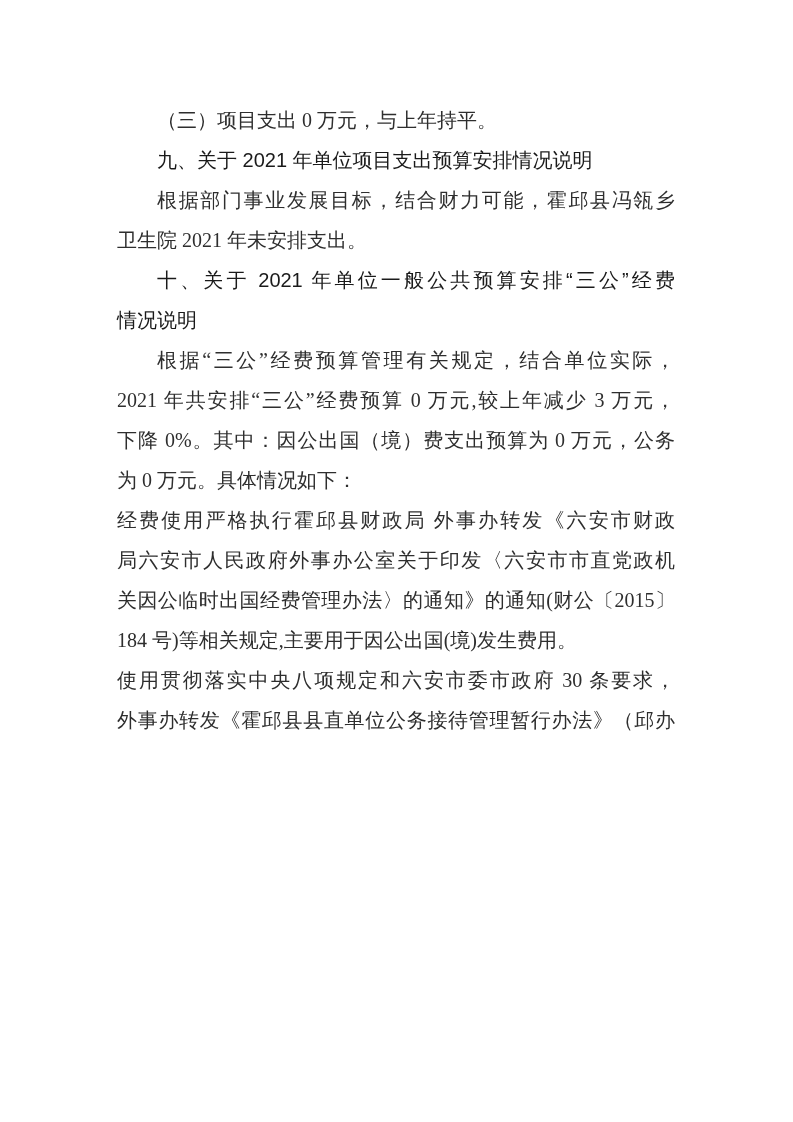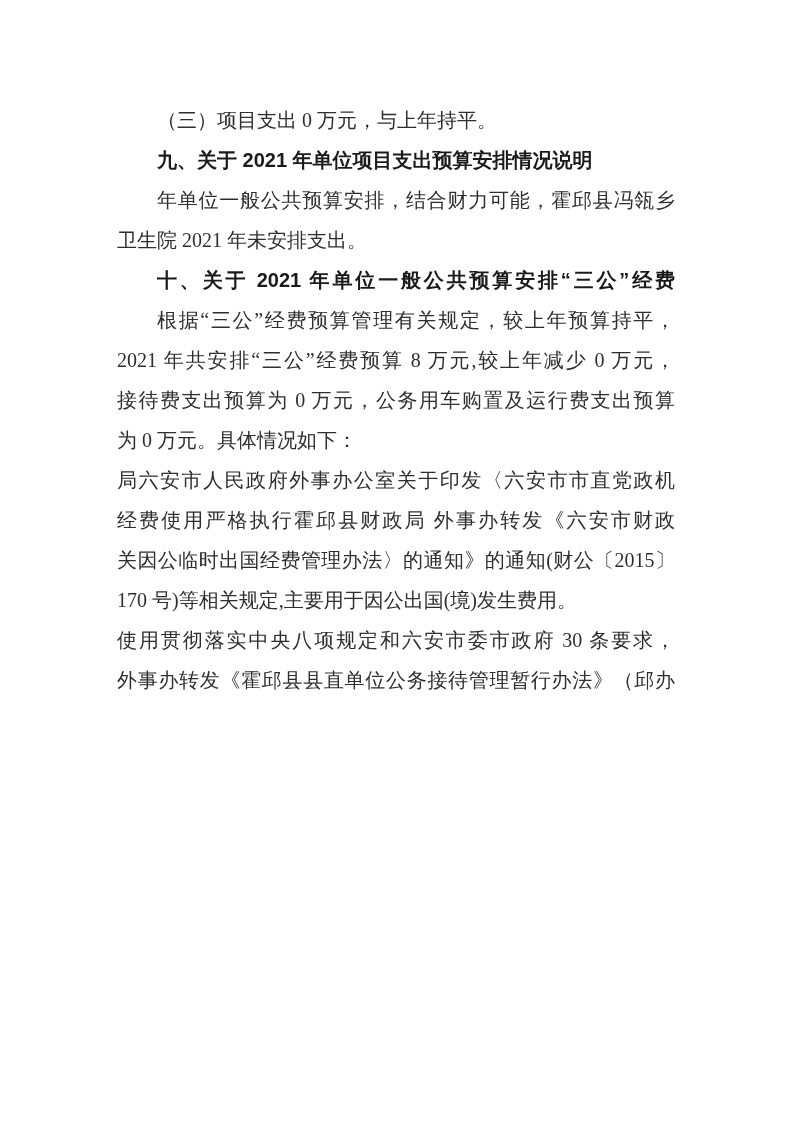--- a/index.html
+++ b/index.html
@@ -38,52 +38,53 @@
     white-space: nowrap;
   }
   .line.fill {
     text-align-last: justify;
   }
   .line.indent {
     text-indent: 2em;
   }
   .heading .line {
     font-family: "Liberation Sans", "DejaVu Sans", sans-serif;
-    font-weight: 700;
+    font-weight: 400;
     color: var(--heading, #1a1a1a);
   }
 </style>
 </head>
 <body>
 
 <div class="page">
   <main class="doc" id="doc">
       <section class="para body">
         <p class="line indent">（三）项目支出 0 万元，与上年持平。</p>
       </section>
       <section class="para heading">
         <p class="line indent">九、关于 2021 年单位项目支出预算安排情况说明</p>
       </section>
       <section class="para body">
-        <p class="line indent fill">年单位一般公共预算安排，结合财力可能，霍邱县冯瓴乡</p>
+        <p class="line indent fill">根据部门事业发展目标，结合财力可能，霍邱县冯瓴乡</p>
         <p class="line">卫生院 2021 年未安排支出。</p>
       </section>
       <section class="para heading">
         <p class="line indent fill">十、关于 2021 年单位一般公共预算安排“三公”经费</p>
+        <p class="line">情况说明</p>
       </section>
       <section class="para body">
-        <p class="line indent fill">根据“三公”经费预算管理有关规定，较上年预算持平，</p>
-        <p class="line fill">2021 年共安排“三公”经费预算 8 万元,较上年减少 0 万元，</p>
-        <p class="line fill">接待费支出预算为 0 万元，公务用车购置及运行费支出预算</p>
+        <p class="line indent fill">根据“三公”经费预算管理有关规定，结合单位实际，</p>
+        <p class="line fill">2021 年共安排“三公”经费预算 0 万元,较上年减少 3 万元，</p>
+        <p class="line fill">下降 0%。其中：因公出国（境）费支出预算为 0 万元，公务</p>
         <p class="line">为 0 万元。具体情况如下：</p>
       </section>
       <section class="para body">
+        <p class="line fill">经费使用严格执行霍邱县财政局 外事办转发《六安市财政</p>
         <p class="line fill">局六安市人民政府外事办公室关于印发〈六安市市直党政机</p>
-        <p class="line fill">经费使用严格执行霍邱县财政局 外事办转发《六安市财政</p>
         <p class="line fill">关因公临时出国经费管理办法〉的通知》的通知(财公〔2015〕</p>
-        <p class="line">170 号)等相关规定,主要用于因公出国(境)发生费用。</p>
+        <p class="line">184 号)等相关规定,主要用于因公出国(境)发生费用。</p>
       </section>
       <section class="para body">
         <p class="line fill">使用贯彻落实中央八项规定和六安市委市政府 30 条要求，</p>
         <p class="line fill">外事办转发《霍邱县县直单位公务接待管理暂行办法》（邱办</p>
       </section>
     </main>
 </div>
 
 </body></html>

